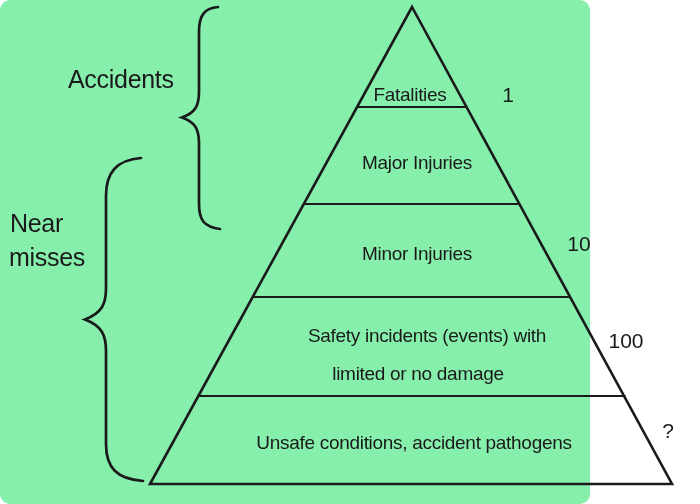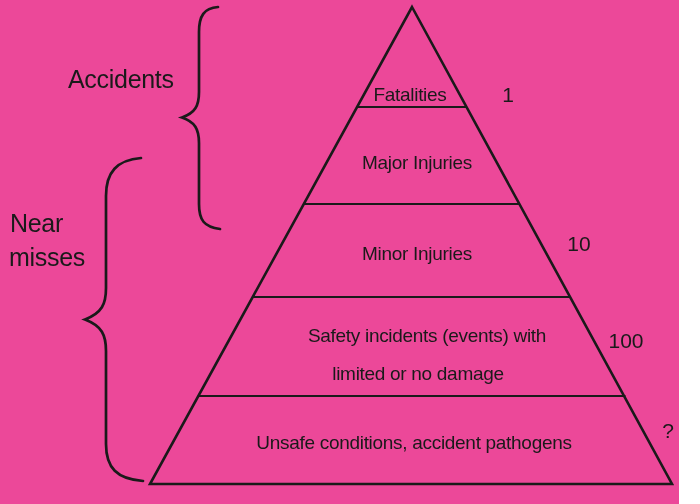--- a/index.html
+++ b/index.html
@@ -6,23 +6,24 @@
     margin: 0;
     padding: 0;
     background: #ffffff;
     width: 700px;
     height: 504px;
     overflow: hidden;
     font-family: "Liberation Sans", sans-serif;
   }
   .stage {
     position: relative;
-    width: 679px;
+    width: 590px;
     height: 504px;
-    background: #ec4899;
+    background: #86efac;
+    border-radius: 10px;
   }
   svg text {
     fill: #1a1a1a;
   }
   .tier-label {
     font-size: 19px;
     letter-spacing: -0.3px;
   }
   .count-label {
     font-size: 21px;

